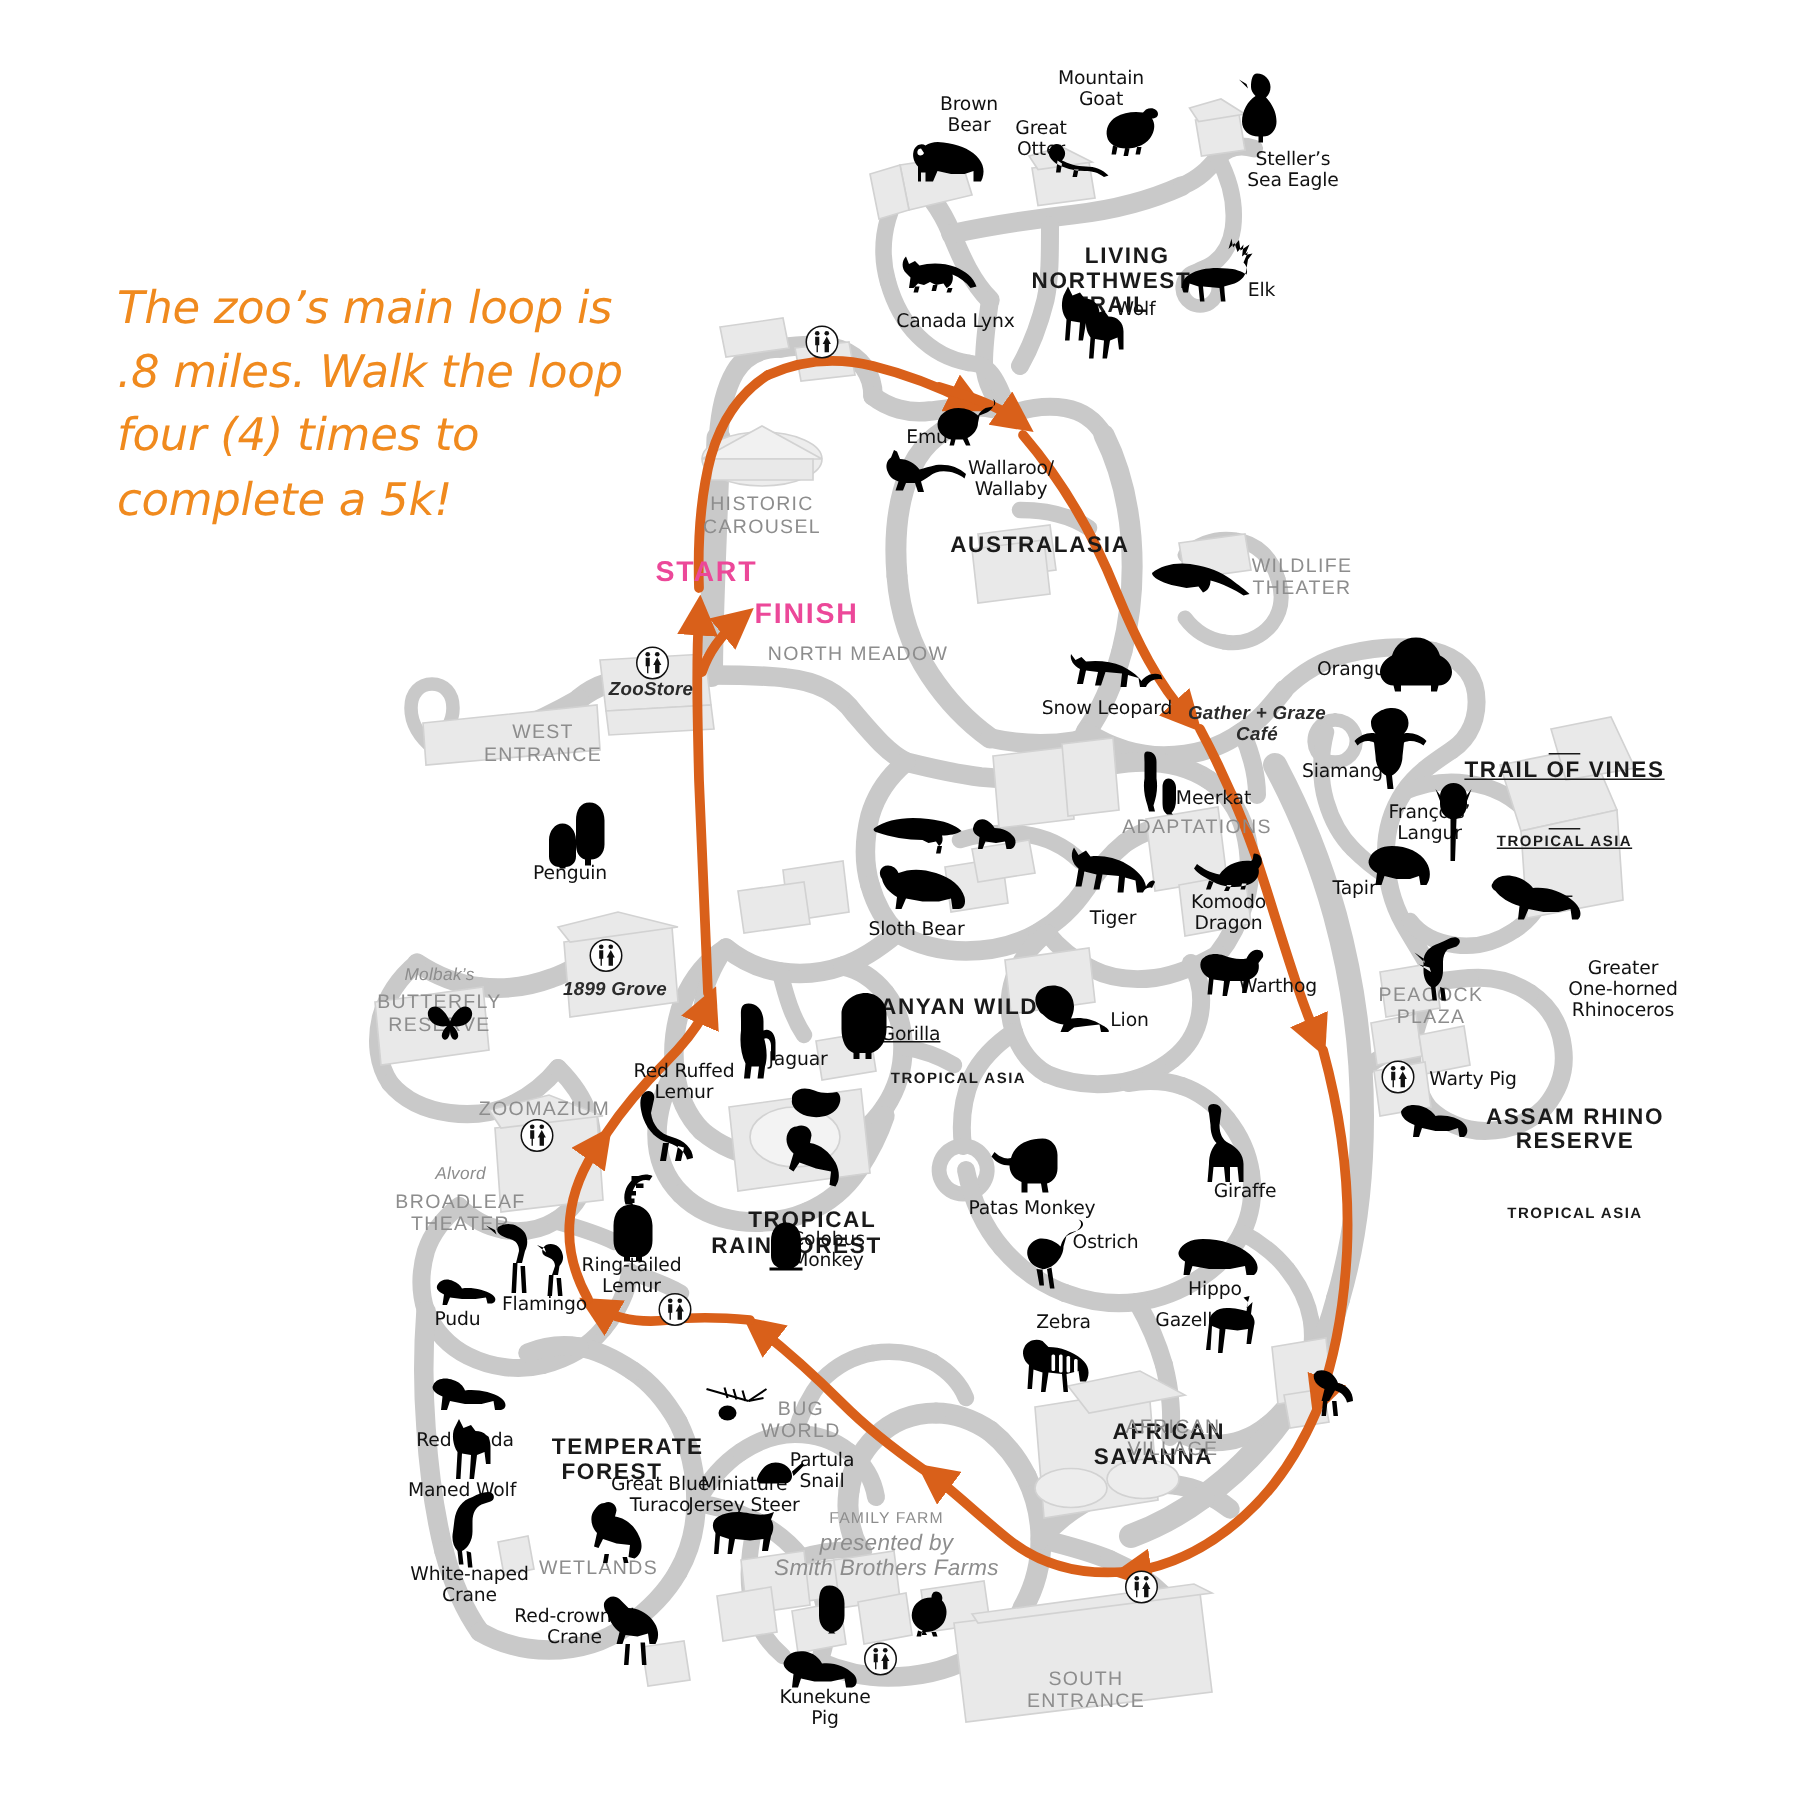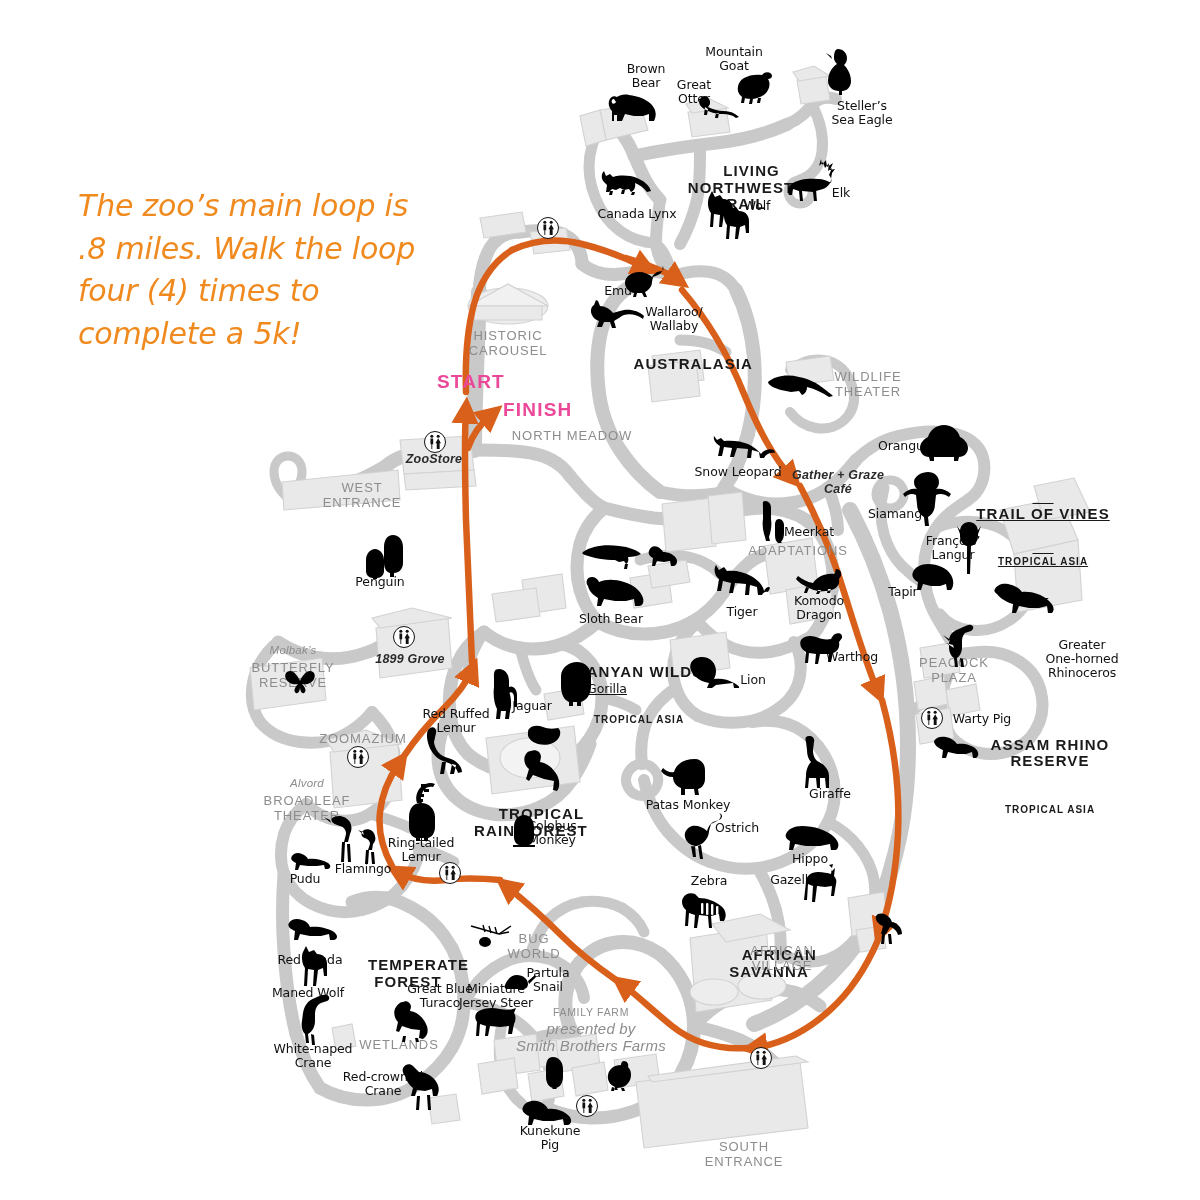--- a/index.html
+++ b/index.html
@@ -464,21 +464,21 @@
 THEATER</div>
   <div class="lbl center place" style="left:798px; top:544px;">ADAPTATIONS</div>
   <div class="lbl center place" style="left:954px; top:656px;">PEACOCK
 PLAZA</div>
   <div class="lbl center place" style="left:363px; top:732px;">ZOOMAZIUM</div>
   <div class="lbl center place" style="left:534px; top:932px;">BUG
 WORLD</div>
   <div class="lbl center place" style="left:399px; top:1038px;">WETLANDS</div>
   <div class="lbl center place" style="left:782px; top:944px;">AFRICAN
 VILLAGE</div>
-  <div class="lbl center place" style="left:724px; top:1140px;margin-left:20px;">SOUTH
+  <div class="lbl center place" style="left:724px; top:1112px;">SOUTH
 ENTRANCE</div>
 
   <div class="lbl center ital" style="left:434px; top:452px;">ZooStore</div>
   <div class="lbl center ital" style="left:838px; top:468px;">Gather + Graze
 Café</div>
   <div class="lbl center ital" style="left:410px; top:652px;">1899 Grove</div>
   <div class="lbl center ital gray" style="left:293px; top:644px;">Molbak’s</div>
   <div class="lbl center place" style="left:293px; top:661px;">BUTTERFLY
 RESERVE</div>
   <div class="lbl center ital gray" style="left:307px; top:777px;">Alvord</div>

